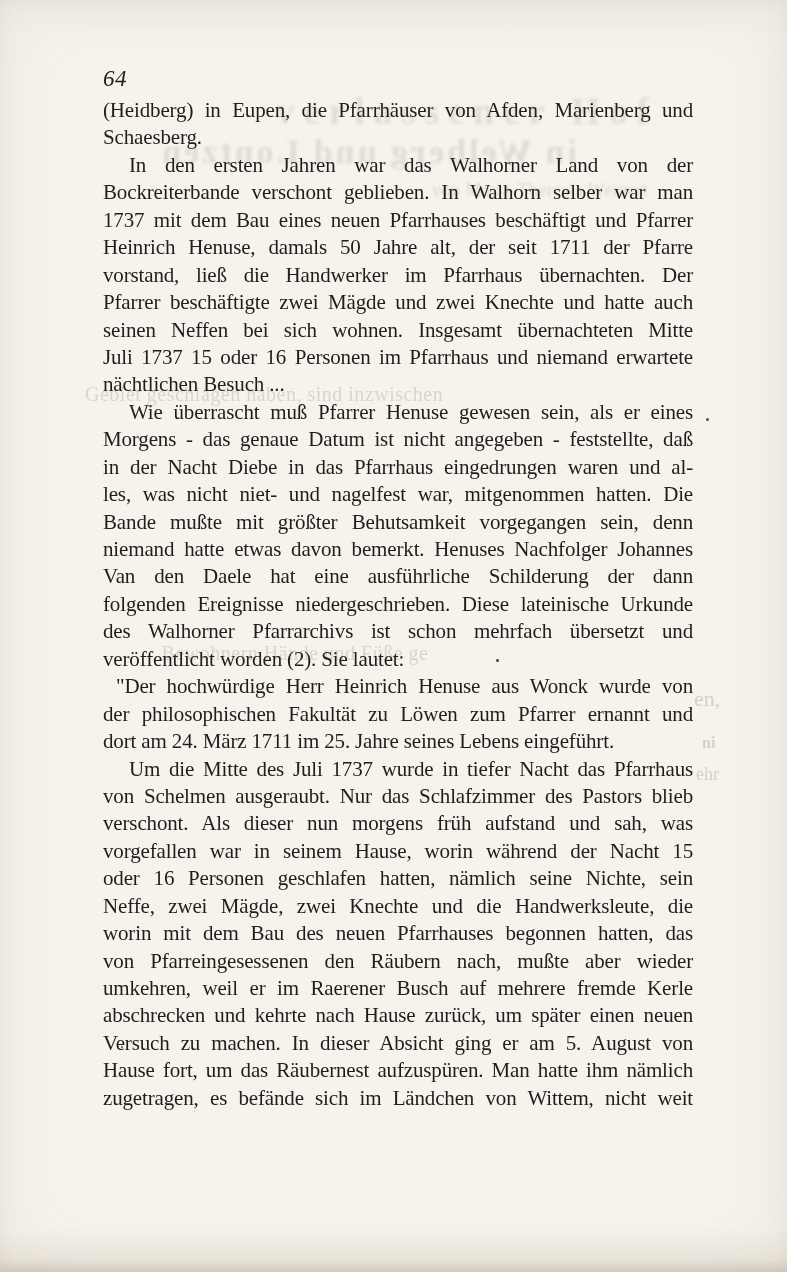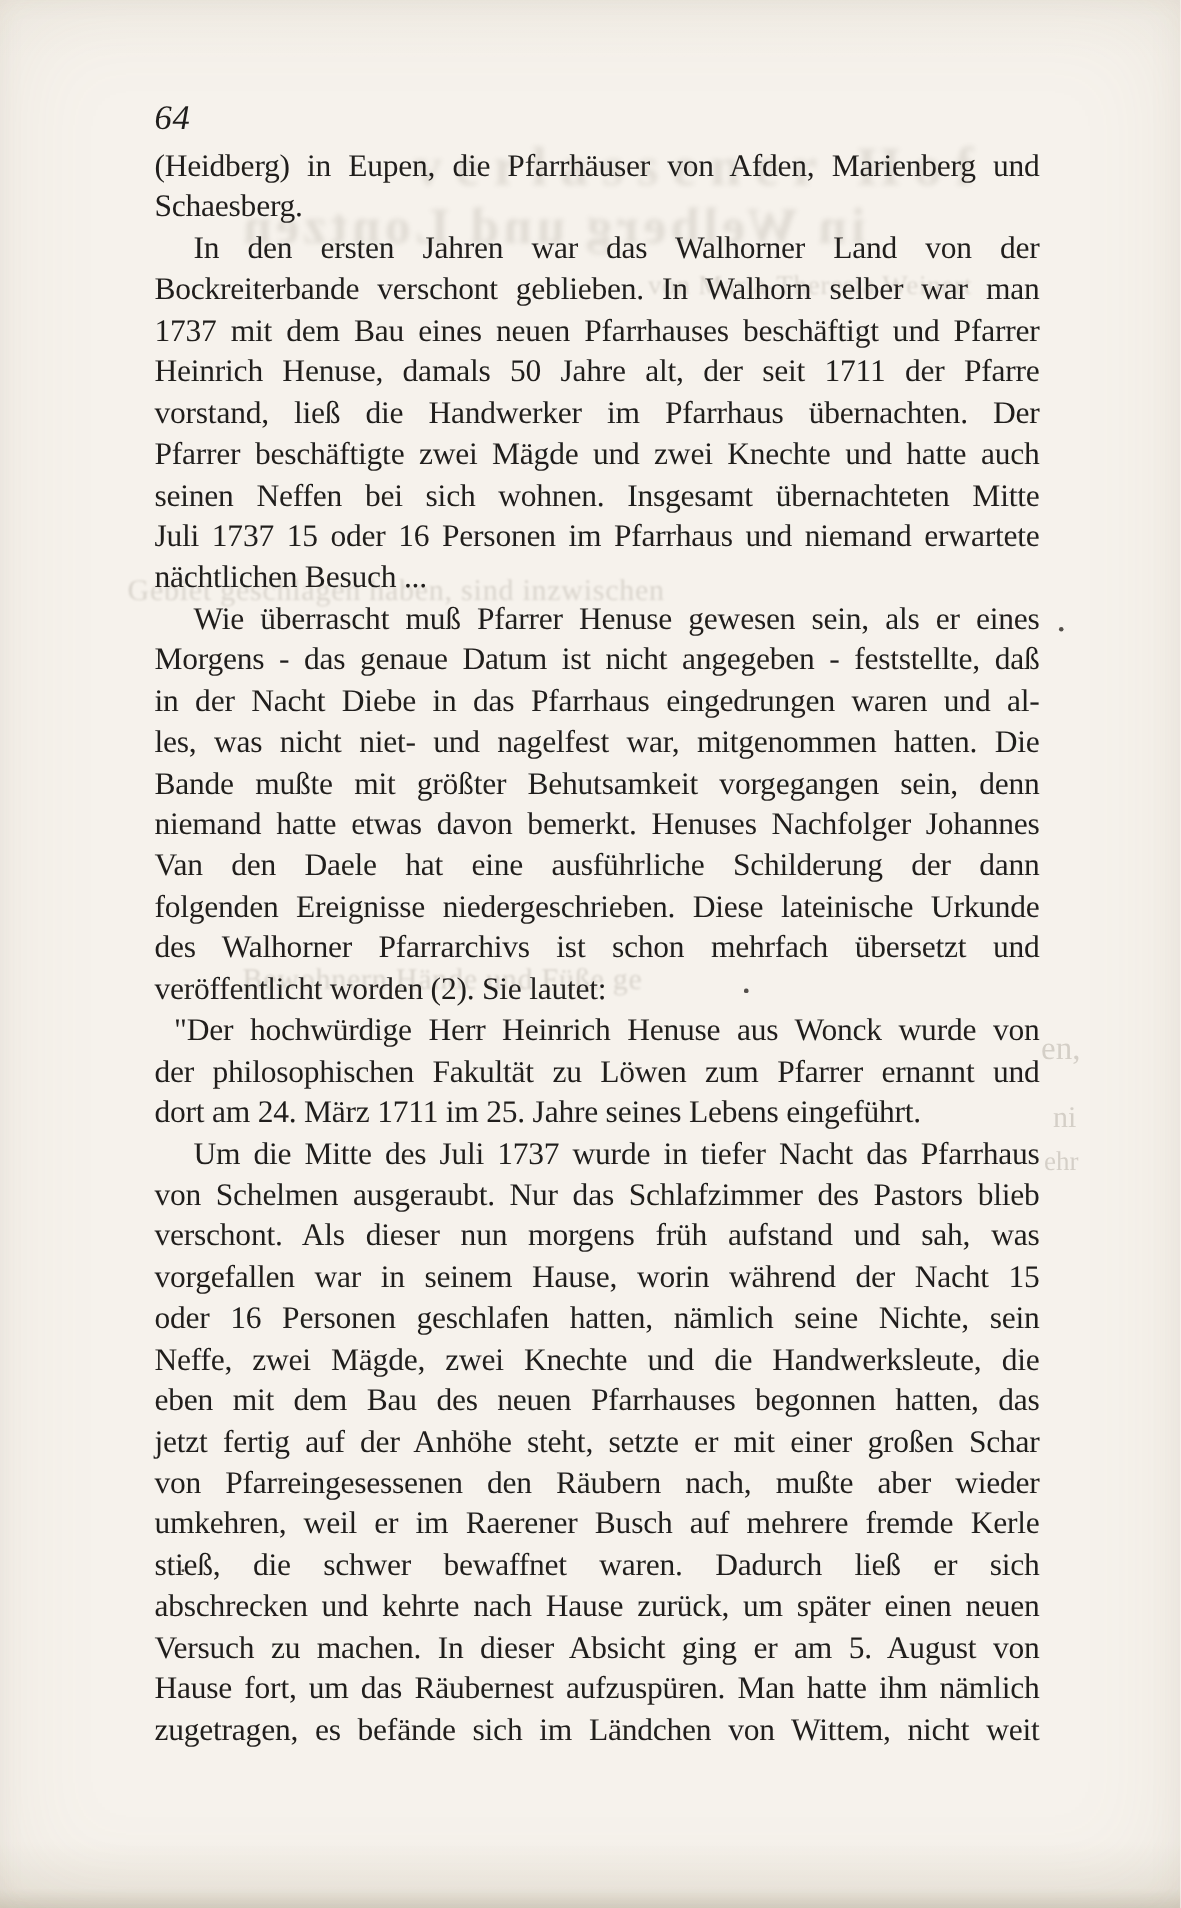--- a/index.html
+++ b/index.html
@@ -81,21 +81,21 @@
 <body>
 
 <div class="page">
   <div class="ghost-layer" id="ghost-layer">
       <div class="ghost" style="left: 232px; top: 90px; width: 470px; font-size: 37px; font-weight: 700; opacity: 0.13; filter: blur(1.6px); letter-spacing: 9px; text-align: center;">verlassener Hof</div>
       <div class="ghost" style="left: 205px; top: 133px; width: 372px; font-size: 34px; font-weight: 700; opacity: 0.14; filter: blur(1.6px); letter-spacing: 3px; text-align: center; transform: scaleX(-1);">in Welberg und Lontzen</div>
       <div class="ghost" style="left: 432px; top: 180px; width: 230px; font-size: 18px; font-weight: 400; opacity: 0.17; filter: blur(0.8px); letter-spacing: 0.5px; text-align: left;">von Maria-Theresia Weinert</div>
       <div class="ghost" style="left: 85px; top: 383px; width: 440px; font-size: 20px; font-weight: 400; opacity: 0.19; filter: blur(0.7px); letter-spacing: 0.5px; text-align: left;">Gebiet geschlagen haben, sind inzwischen</div>
       <div class="ghost" style="left: 85px; top: 642px; width: 420px; font-size: 20px; font-weight: 400; opacity: 0.19; filter: blur(0.7px); letter-spacing: 0.5px; text-align: center;">Bewohnern Hände und Füße ge</div>
       <div class="ghost" style="left: 694px; top: 686px; width: 40px; font-size: 22px; font-weight: 400; opacity: 0.22; filter: blur(0.5px); letter-spacing: 0px; text-align: left;">en,</div>
-      <div class="ghost" style="left: 702px; top: 734px; width: 30px; font-size: 20px; font-weight: 400; opacity: 0.22; filter: blur(0.5px); letter-spacing: 0px; text-align: left;">ni</div>
+      <div class="ghost" style="left: 702px; top: 734px; width: 30px; font-size: 16px; font-weight: 700; opacity: 0.22; filter: blur(0.5px); letter-spacing: 0px; text-align: left;">ni</div>
       <div class="ghost" style="left: 696px; top: 764px; width: 40px; font-size: 18px; font-weight: 400; opacity: 0.22; filter: blur(0.5px); letter-spacing: 0px; text-align: left;">ehr</div>
     </div>
   <div class="pagenum">64</div>
   <div class="text-block" id="text-block">
       <div class="line">(Heidberg) in Eupen, die Pfarrhäuser von Afden, Marienberg und</div>
       <div class="line end">Schaesberg.</div>
       <div class="line ind">In den ersten Jahren war das Walhorner Land von der</div>
       <div class="line">Bockreiterbande verschont geblieben. In Walhorn selber war man</div>
       <div class="line">1737 mit dem Bau eines neuen Pfarrhauses beschäftigt und Pfarrer</div>
       <div class="line">Heinrich Henuse, damals 50 Jahre alt, der seit 1711 der Pfarre</div>
@@ -116,25 +116,23 @@
       <div class="line end">veröffentlicht worden (2). Sie lautet:</div>
       <div class="line ind-q">"Der hochwürdige Herr Heinrich Henuse aus Wonck wurde von</div>
       <div class="line">der philosophischen Fakultät zu Löwen zum Pfarrer ernannt und</div>
       <div class="line end">dort am 24. März 1711 im 25. Jahre seines Lebens eingeführt.</div>
       <div class="line ind">Um die Mitte des Juli 1737 wurde in tiefer Nacht das Pfarrhaus</div>
       <div class="line">von Schelmen ausgeraubt. Nur das Schlafzimmer des Pastors blieb</div>
       <div class="line">verschont. Als dieser nun morgens früh aufstand und sah, was</div>
       <div class="line">vorgefallen war in seinem Hause, worin während der Nacht 15</div>
       <div class="line">oder 16 Personen geschlafen hatten, nämlich seine Nichte, sein</div>
       <div class="line">Neffe, zwei Mägde, zwei Knechte und die Handwerksleute, die</div>
-      <div class="line">eben mit dem Bau des neuen Pfarrhauses begonnen hatten, das</div>
-      <div class="line">jetzt fertig auf der Anhöhe steht, setzte er mit einer großen Schar</div>
+      <div class="line">worin mit dem Bau des neuen Pfarrhauses begonnen hatten, das</div>
       <div class="line">von Pfarreingesessenen den Räubern nach, mußte aber wieder</div>
       <div class="line">umkehren, weil er im Raerener Busch auf mehrere fremde Kerle</div>
-      <div class="line">stieß, die schwer bewaffnet waren. Dadurch ließ er sich</div>
       <div class="line">abschrecken und kehrte nach Hause zurück, um später einen neuen</div>
       <div class="line">Versuch zu machen. In dieser Absicht ging er am 5. August von</div>
       <div class="line">Hause fort, um das Räubernest aufzuspüren. Man hatte ihm nämlich</div>
       <div class="line">zugetragen, es befände sich im Ländchen von Wittem, nicht weit</div>
     </div>
   <div id="speck-layer">
       <div class="speck" style="left: 706px; top: 418px; width: 3px; height: 3px;"></div>
       <div class="speck" style="left: 496px; top: 659px; width: 2.5px; height: 2.5px;"></div>
       <div class="speck" style="left: 121px; top: 1046px; width: 2px; height: 2px;"></div>
     </div>

